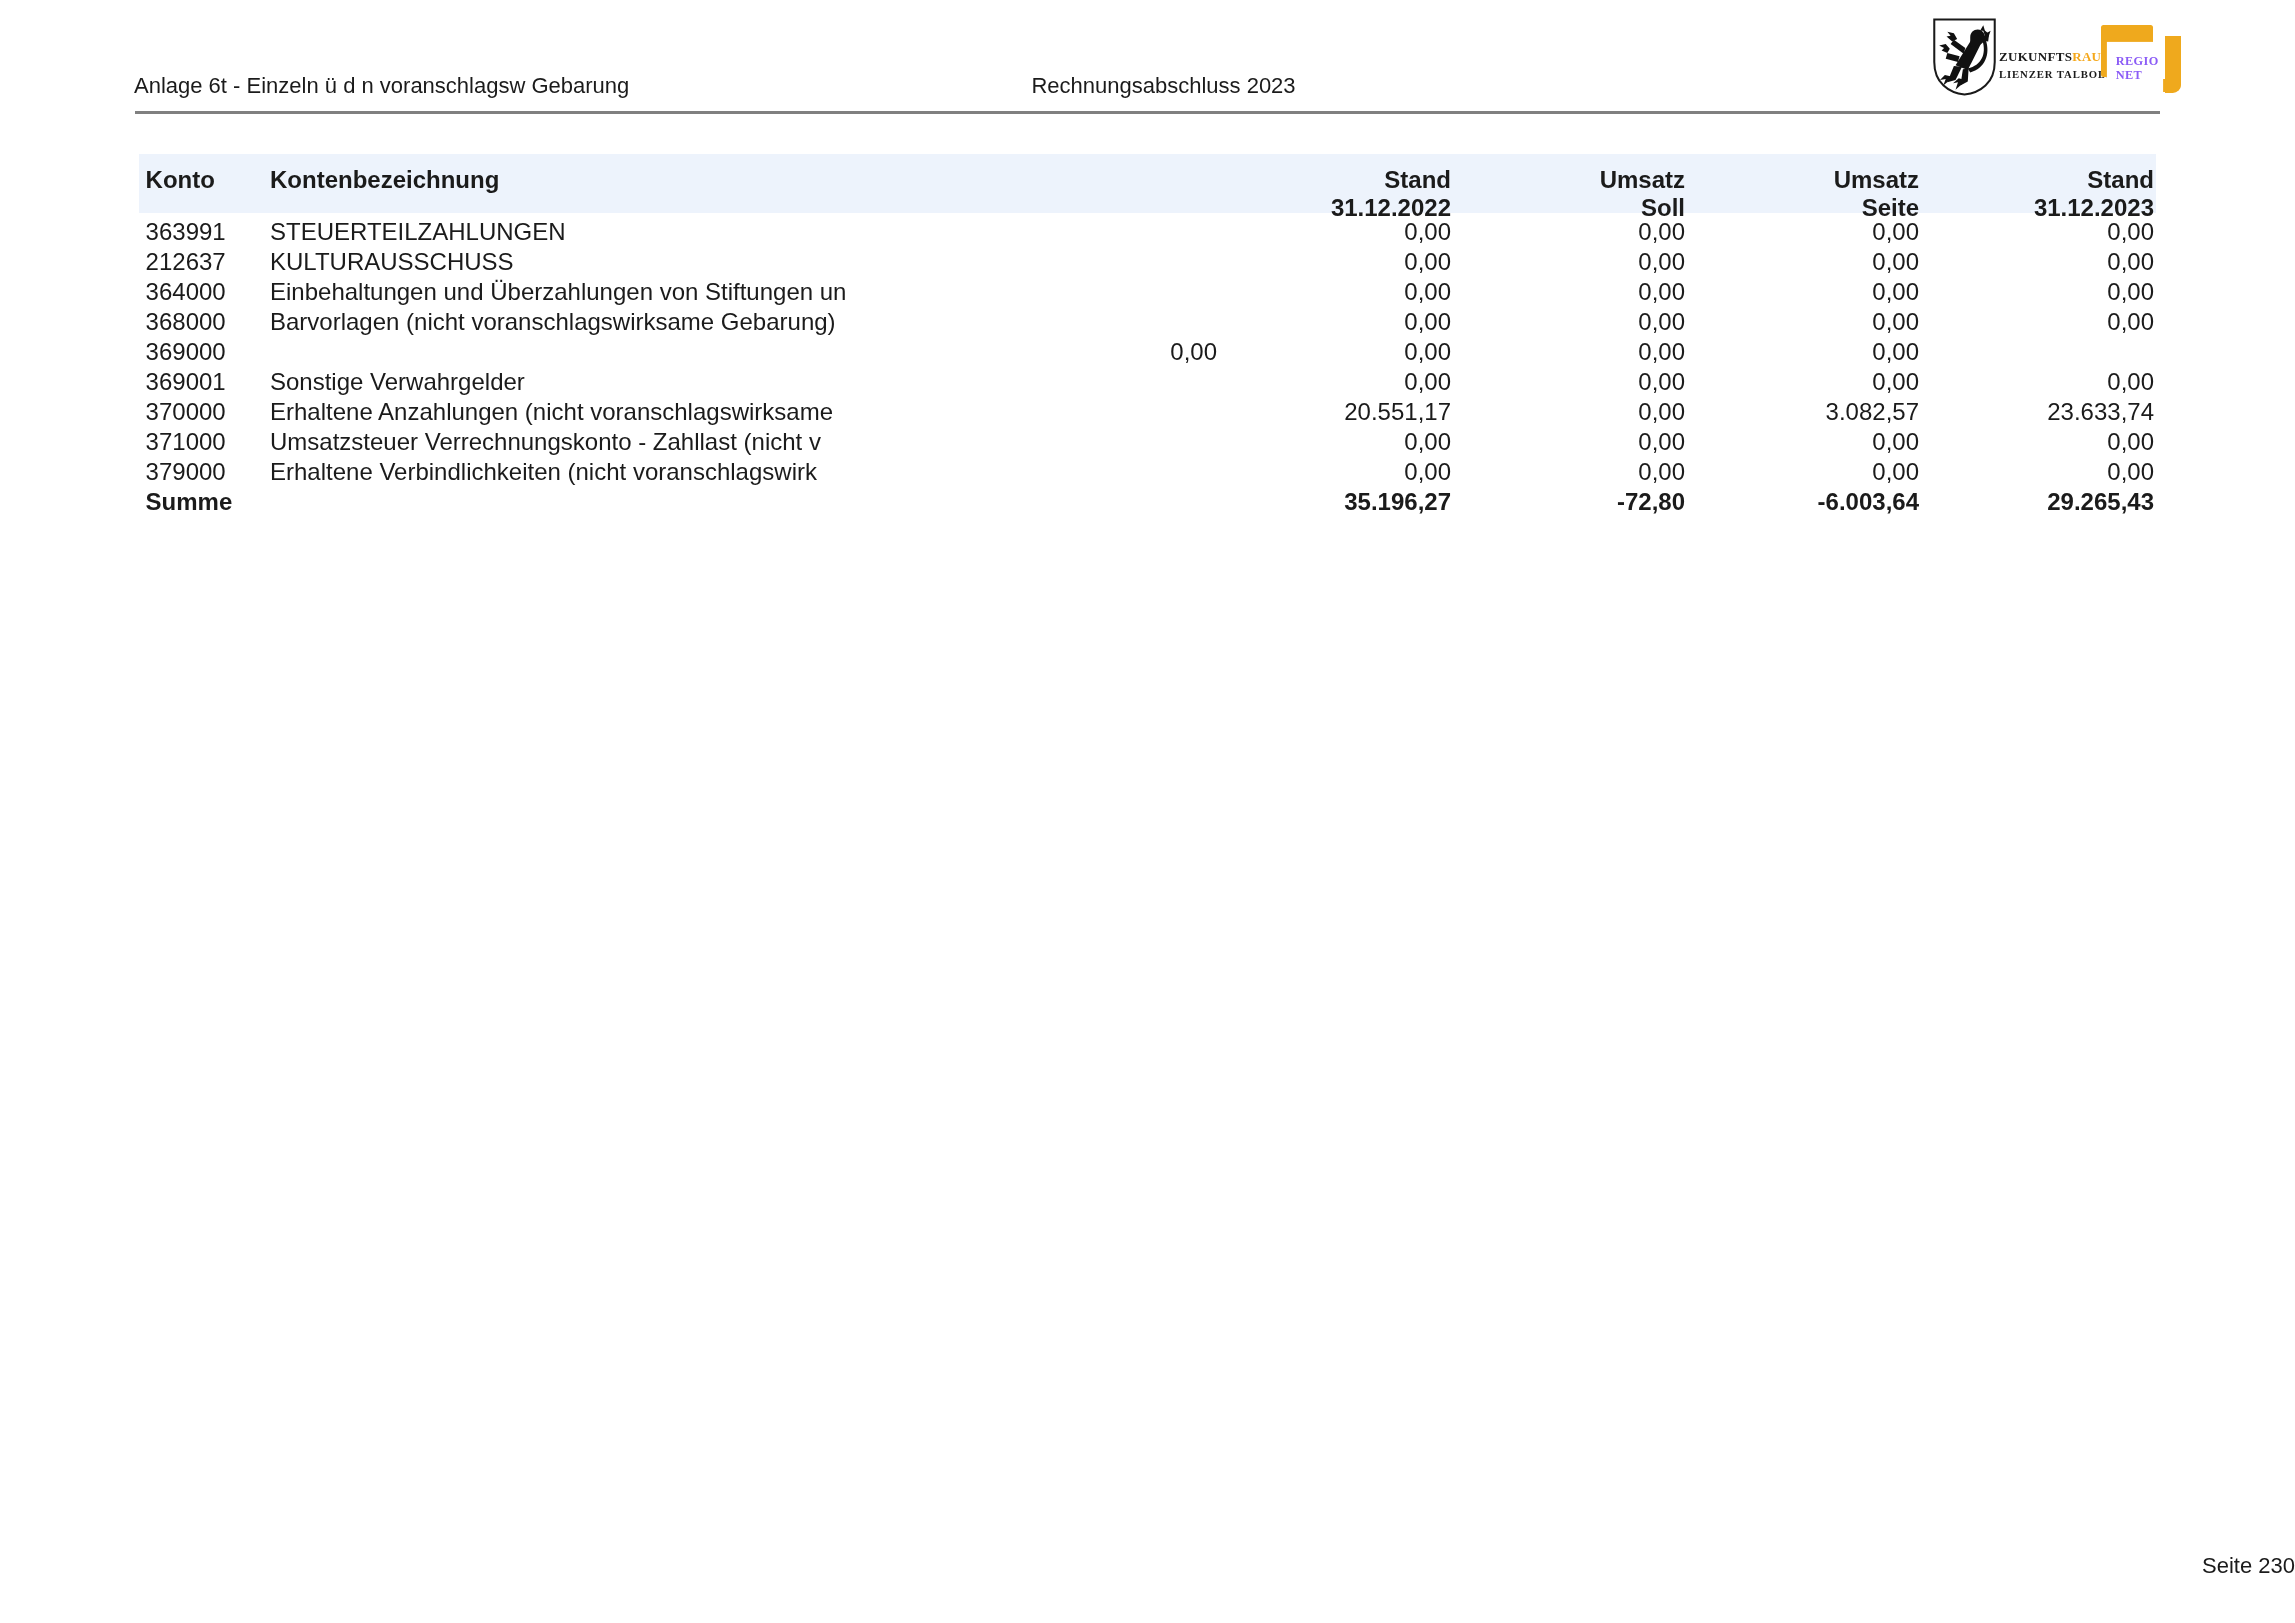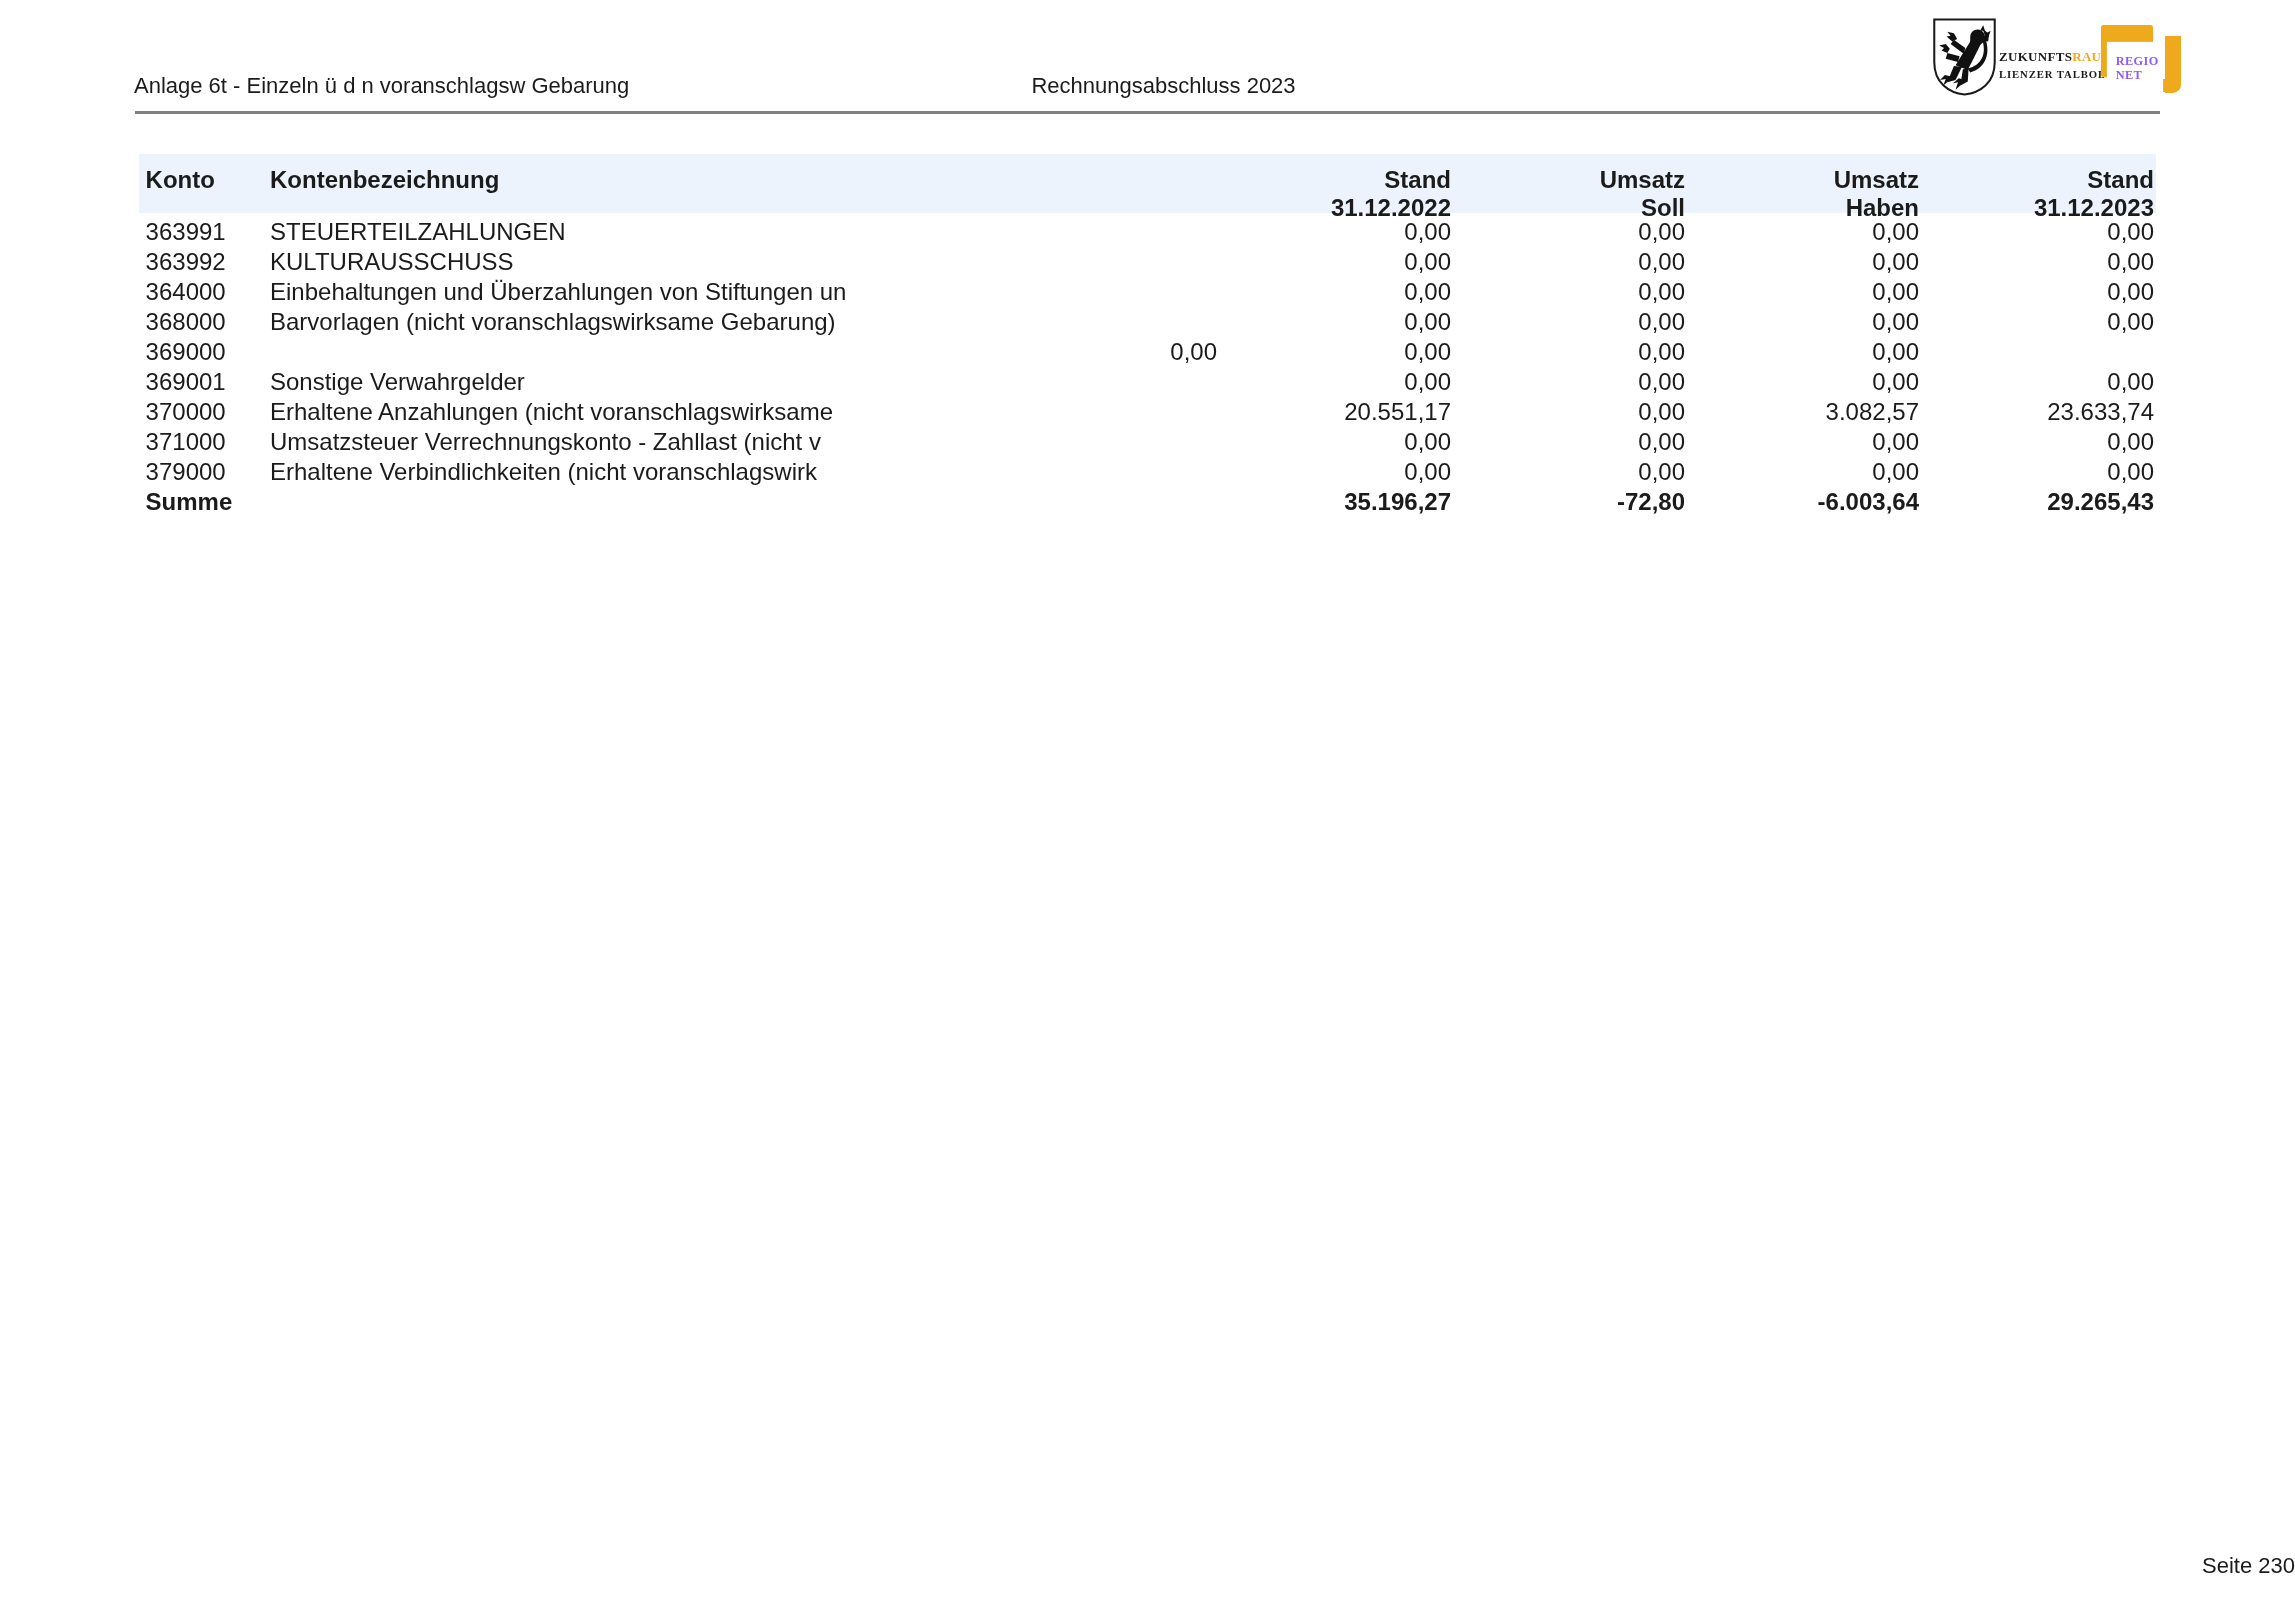--- a/index.html
+++ b/index.html
@@ -112,39 +112,39 @@
       <div class="th num">
         <div>Stand</div>
         <div class="sub">31.12.2022</div>
       </div>
       <div class="th num">
         <div>Umsatz</div>
         <div class="sub">Soll</div>
       </div>
       <div class="th num">
         <div>Umsatz</div>
-        <div class="sub">Haben</div>
+        <div class="sub">Seite</div>
       </div>
       <div class="th num">
         <div>Stand</div>
         <div class="sub">31.12.2023</div>
       </div>
     </div>
 
     <div class="tbody">
       <div class="trow grid-cols">
         <div class="c konto">363991</div>
         <div class="c name">STEUERTEILZAHLUNGEN</div>
         <div class="c num">0,00</div>
         <div class="c num">0,00</div>
         <div class="c num">0,00</div>
         <div class="c num">0,00</div>
       </div>
       <div class="trow grid-cols">
-        <div class="c konto">363992</div>
+        <div class="c konto">212637</div>
         <div class="c name">KULTURAUSSCHUSS</div>
         <div class="c num">0,00</div>
         <div class="c num">0,00</div>
         <div class="c num">0,00</div>
         <div class="c num">0,00</div>
       </div>
       <div class="trow grid-cols">
         <div class="c konto">364000</div>
         <div class="c name">Einbehaltungen und Überzahlungen von Stiftungen un</div>
         <div class="c num">0,00</div>

